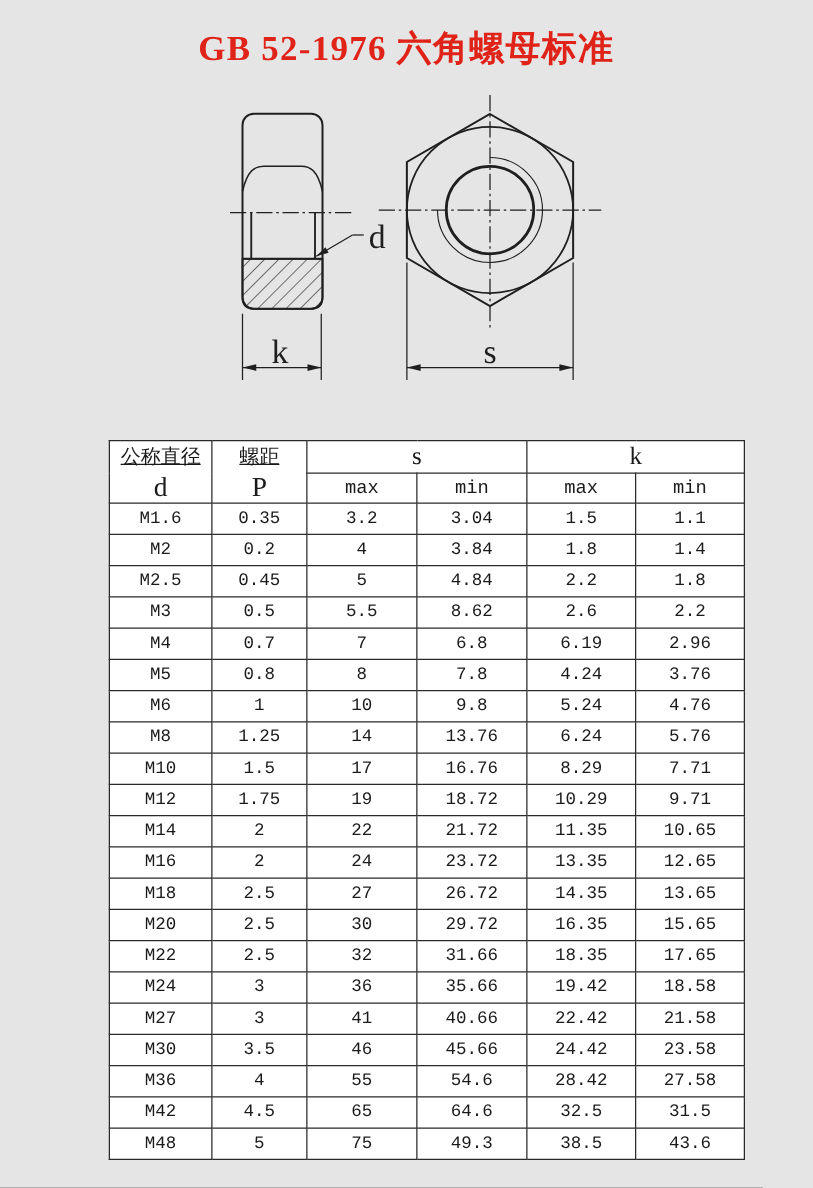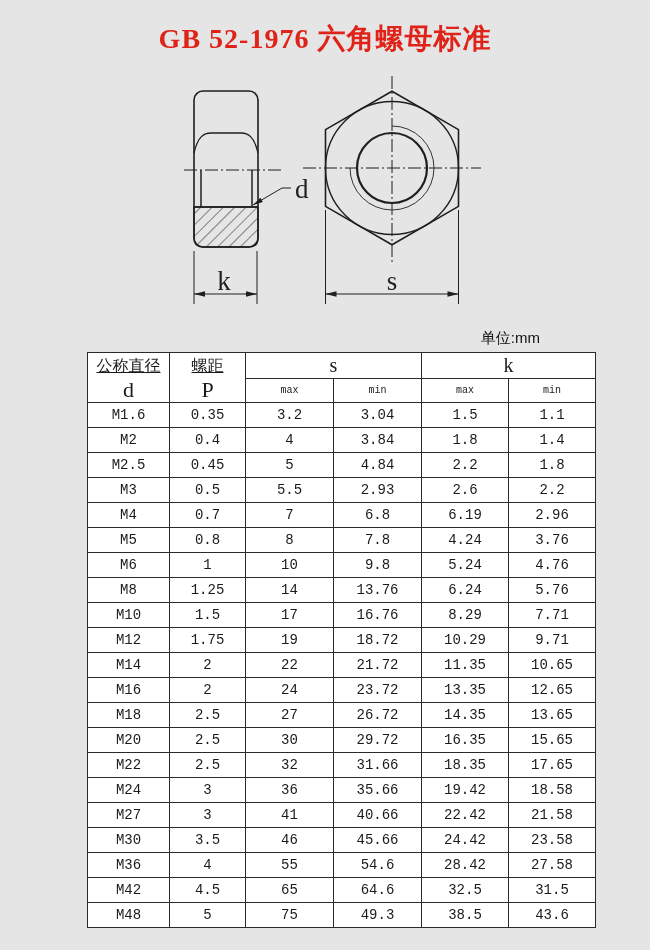--- a/index.html
+++ b/index.html
@@ -23,21 +23,21 @@
     position:absolute; left:87px; top:352px; border-collapse:collapse;
     table-layout:fixed; background:#fff;
   }
   table.spec th, table.spec td {
     border:1px solid #2a2a2a; text-align:center; vertical-align:middle;
     padding:0; font-weight:normal; color:#1a1a1a; overflow:hidden;
   }
   .hdr-cjk { font-size:16px; line-height:24px; font-family:"Liberation Sans",sans-serif;text-decoration:underline; }
   .hdr-letter { font-size:22px; line-height:24px; font-family:"Liberation Serif","DejaVu Serif",serif; }
   th.group { font-size:20px; height:25px; font-family:"Liberation Serif","DejaVu Serif",serif; }
-  th.maxmin { font-size:10px; height:23px; font-family:"Liberation Mono","DejaVu Sans Mono",monospace; }
+  th.maxmin { font-size:15px; height:23px; font-family:"Liberation Mono","DejaVu Sans Mono",monospace; }
   th.hdr-bottom { border-bottom:3px double #2a2a2a; }
   table.spec tbody td {
     height:24px; line-height:24px;
     font-family:"Liberation Mono","DejaVu Sans Mono",monospace; font-size:14px;
   }
 </style>
 </head>
 <body>
 
 <div class="page">
@@ -93,21 +93,20 @@
 
       <line x1="325.5" y1="210" x2="325.5" y2="304" stroke-width="1"></line>
       <line x1="458.5" y1="210" x2="458.5" y2="304" stroke-width="1"></line>
       <line x1="325.5" y1="294" x2="458.5" y2="294" stroke-width="1"></line>
       <polygon points="325.5,294 336.5,291.3 336.5,296.7" fill="#1f1f1f" stroke="none"></polygon>
       <polygon points="458.5,294 447.5,291.3 447.5,296.7" fill="#1f1f1f" stroke="none"></polygon>
       <text x="392" y="290" font-size="27" text-anchor="middle" fill="#1f1f1f" stroke="none" font-family="Liberation Serif, DejaVu Serif, serif">s</text>
     </g>
   </svg>
 
-  <div class="unit-label">单位:mm</div>
 
   <table class="spec">
     <colgroup>
       <col style="width:82px">
         <col style="width:76px">
       <col style="width:88px">
         <col style="width:88px">
       <col style="width:87px">
         <col style="width:87px">
     </colgroup>
@@ -135,39 +134,39 @@
         <tr>
           <td>M1.6</td>
           <td>0.35</td>
           <td>3.2</td>
           <td>3.04</td>
           <td>1.5</td>
           <td>1.1</td>
         </tr>
         <tr>
           <td>M2</td>
-          <td>0.4</td>
+          <td>0.2</td>
           <td>4</td>
           <td>3.84</td>
           <td>1.8</td>
           <td>1.4</td>
         </tr>
         <tr>
           <td>M2.5</td>
           <td>0.45</td>
           <td>5</td>
           <td>4.84</td>
           <td>2.2</td>
           <td>1.8</td>
         </tr>
         <tr>
           <td>M3</td>
           <td>0.5</td>
           <td>5.5</td>
-          <td>2.93</td>
+          <td>8.62</td>
           <td>2.6</td>
           <td>2.2</td>
         </tr>
         <tr>
           <td>M4</td>
           <td>0.7</td>
           <td>7</td>
           <td>6.8</td>
           <td>6.19</td>
           <td>2.96</td>

